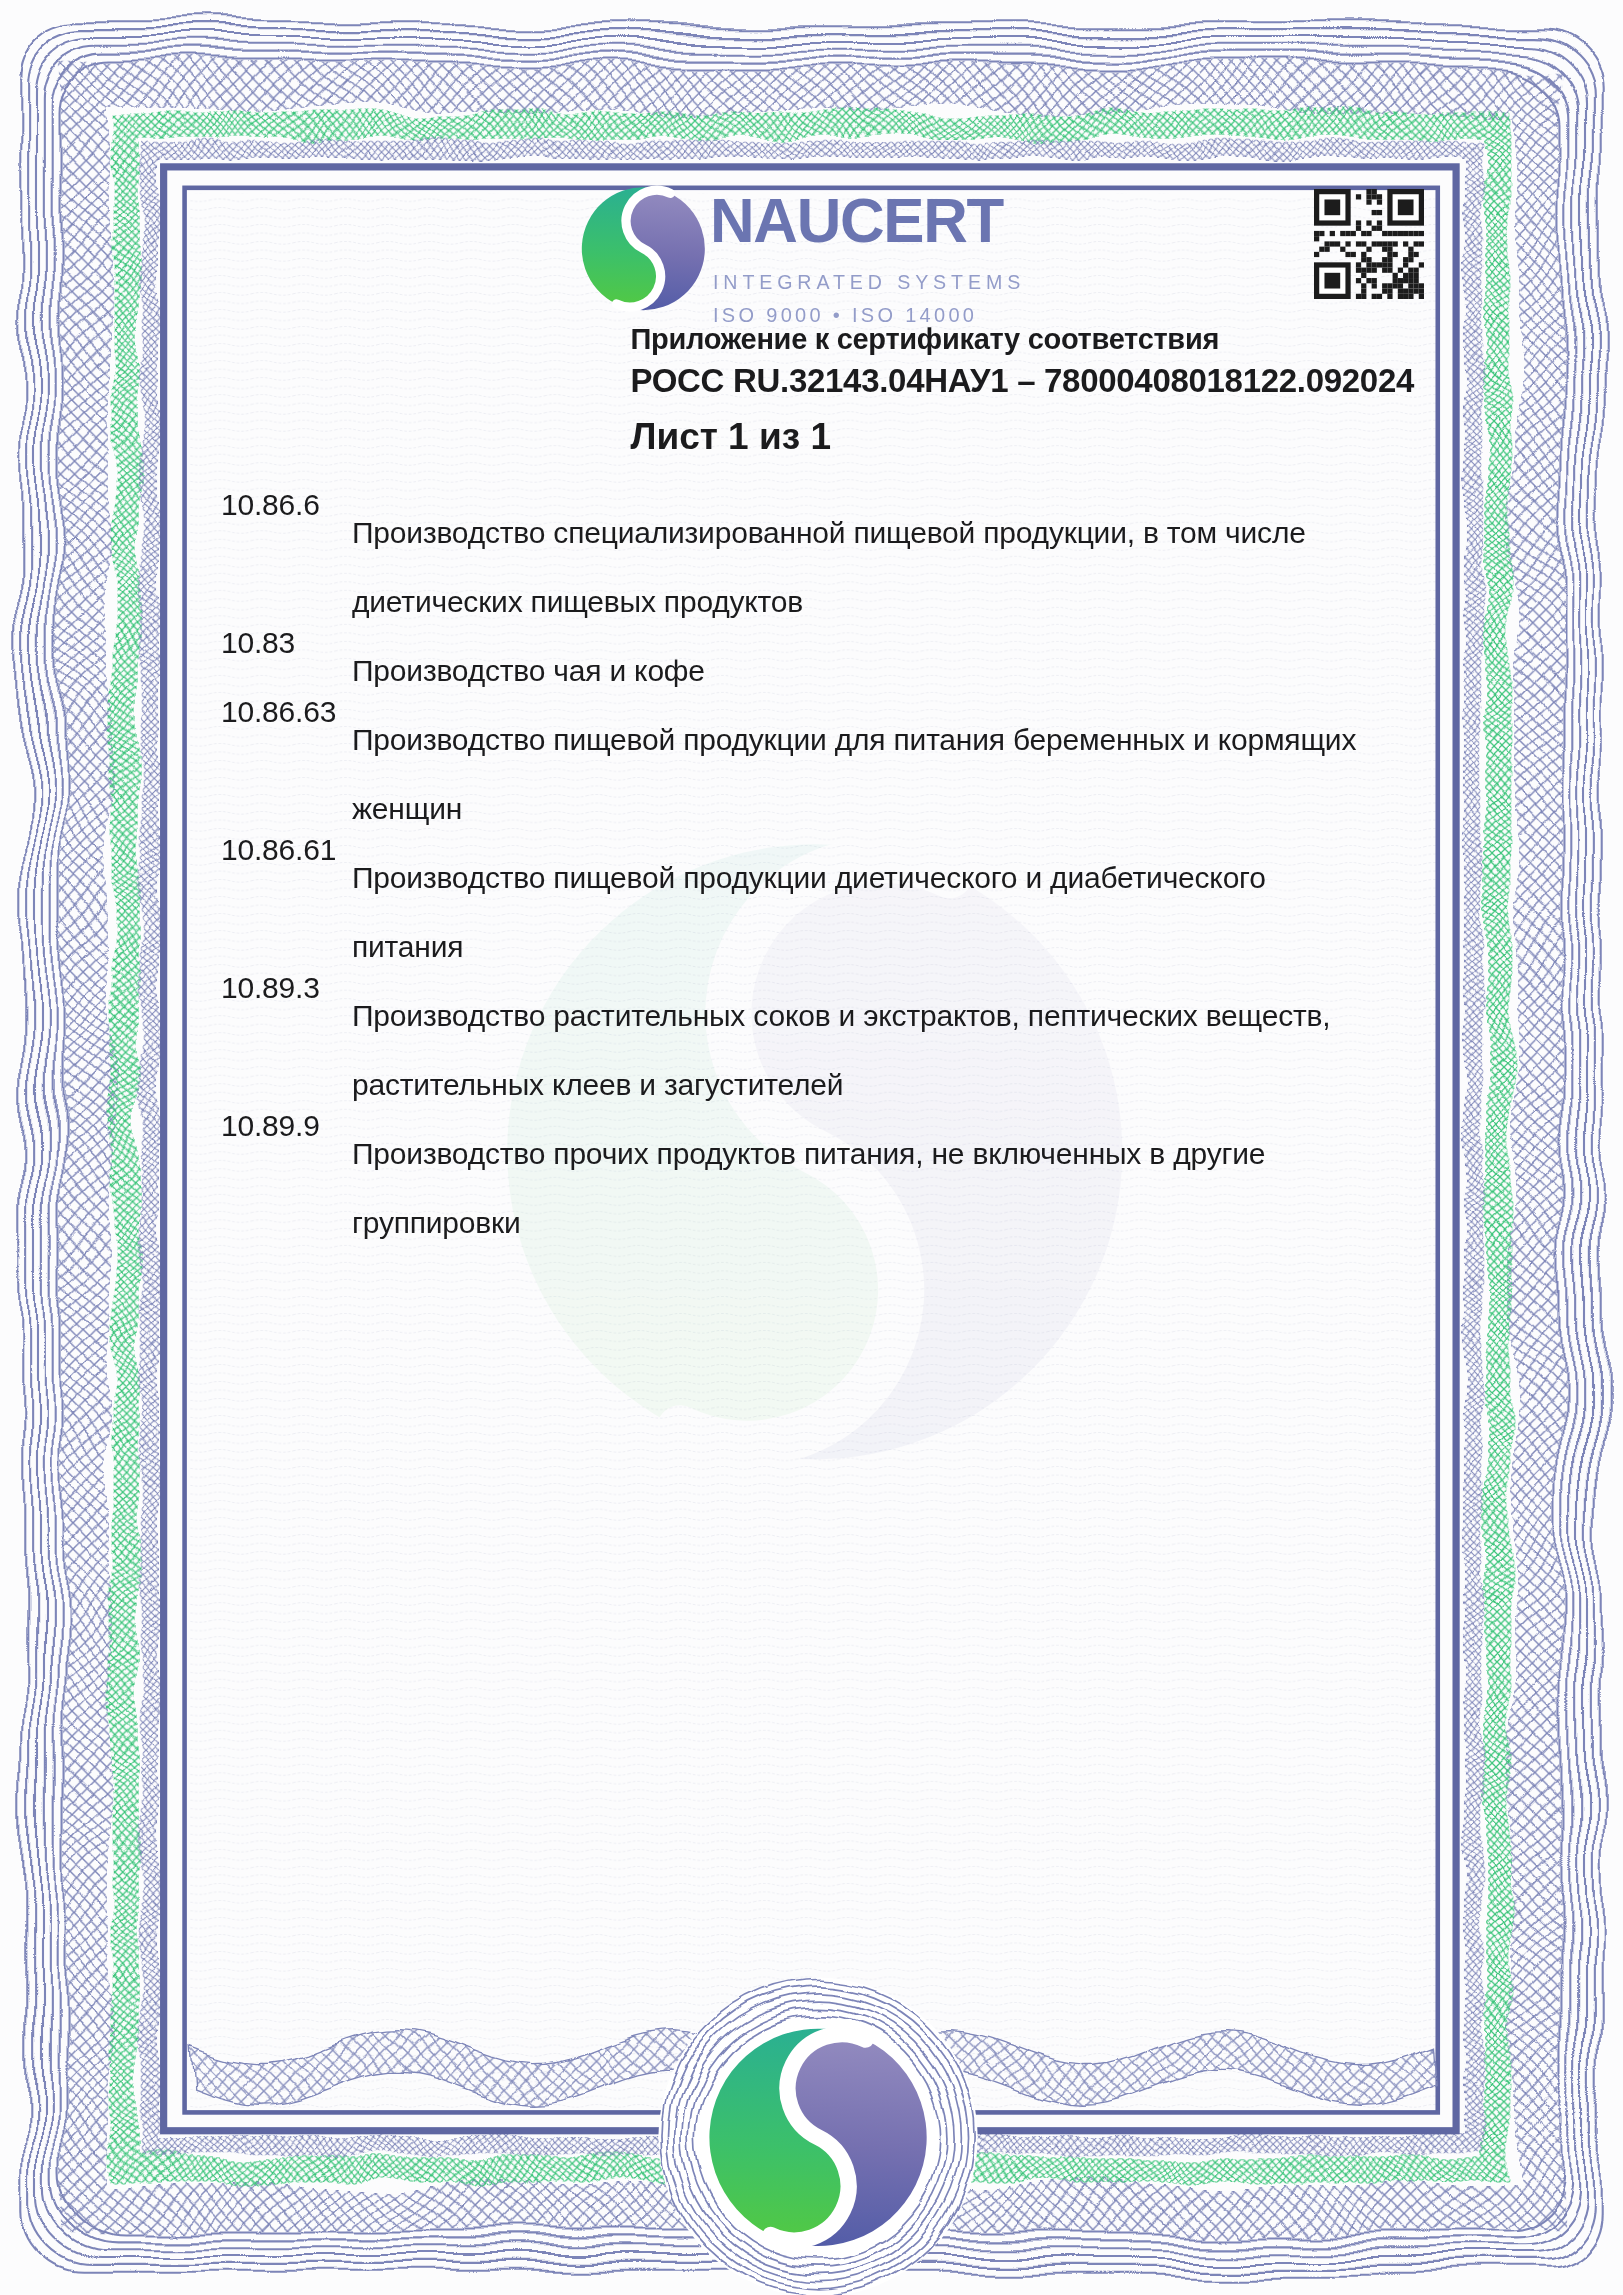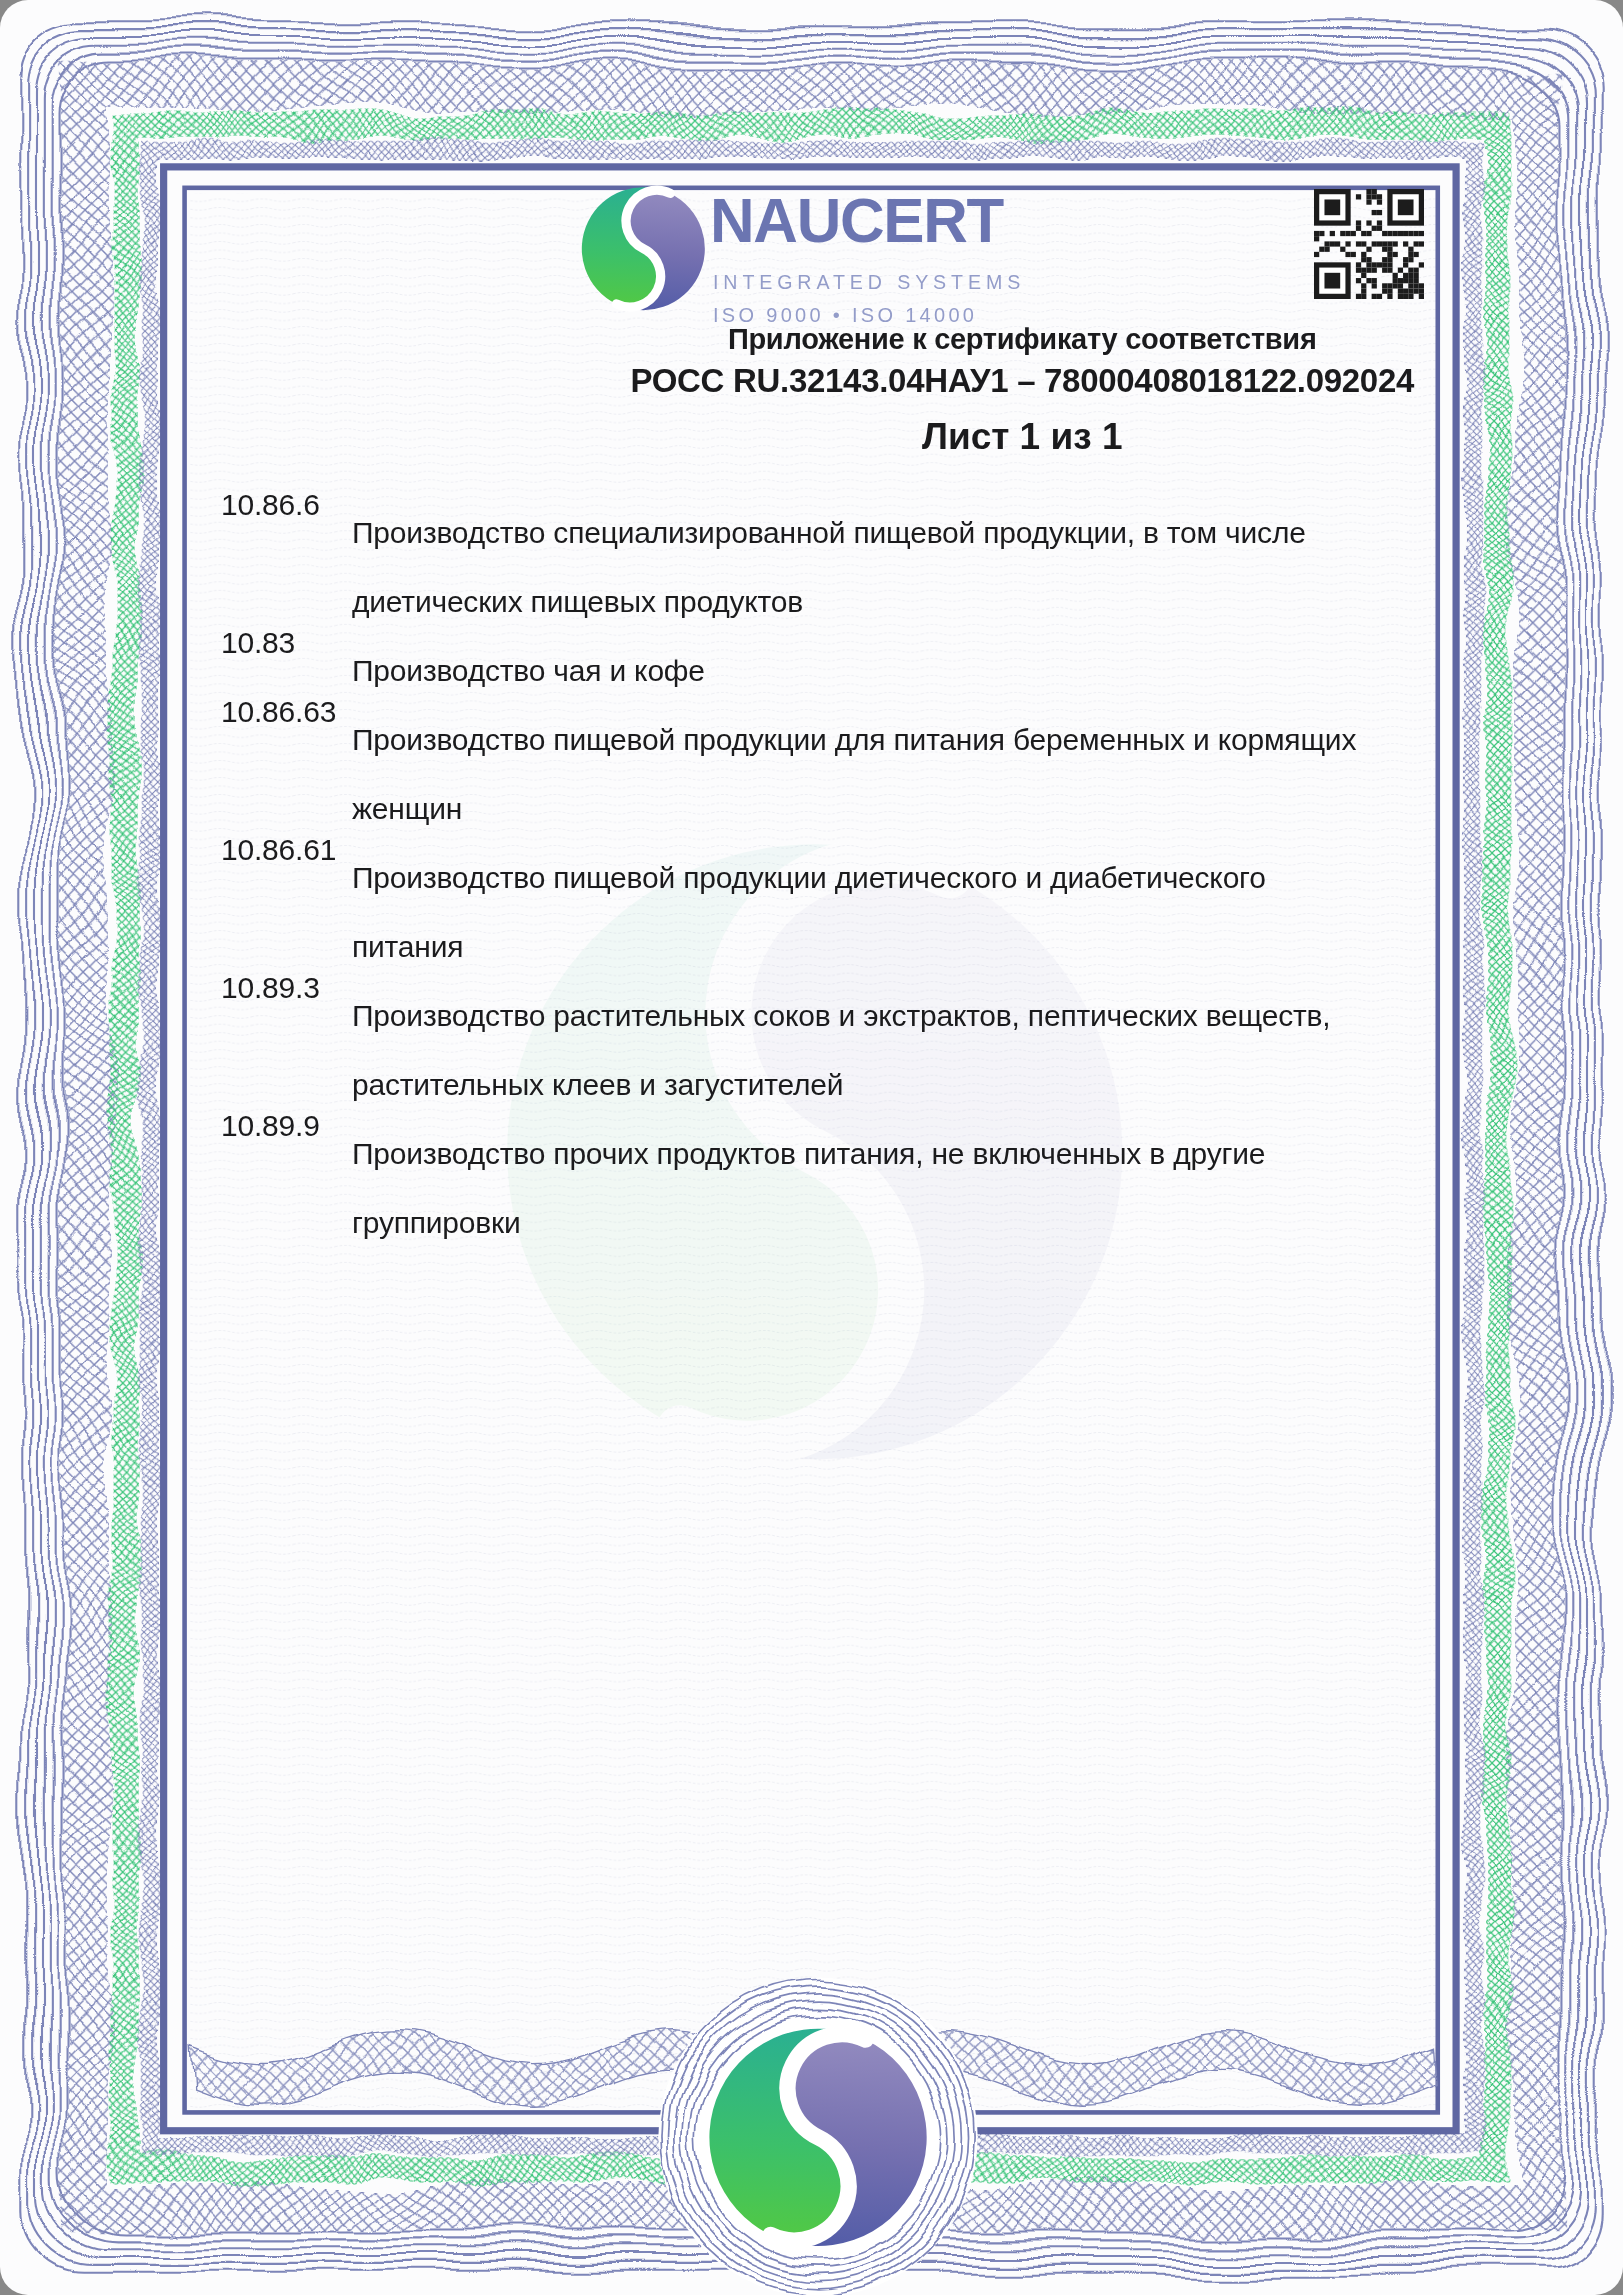--- a/index.html
+++ b/index.html
@@ -2,21 +2,20 @@
 <html lang="ru" style="font-size:10.5px"><head>
 <meta charset="utf-8">
 <style>
   html,body{margin:0;padding:0;background:#888;}
   .page{
     position:relative;
     width:1623px;height:2295px;
     background:#fcfcfd;
     overflow:hidden;
     font-family:"Liberation Sans","DejaVu Sans",sans-serif;
-    border-radius:28px;
   }
   #art{position:absolute;left:0;top:0;width:1623px;height:2295px;}
   .layer{position:absolute;}
 
   
   .logo-wordmark{
     left:710px;top:189px;
     font-size:63px;font-weight:700;letter-spacing:-1.3px;
     color:#6b75b1;line-height:1;
     transform:scaleX(.98);transform-origin:left top;
@@ -32,21 +31,21 @@
     font-size:20px;font-weight:400;letter-spacing:3.3px;
     color:#939cc9;white-space:nowrap;margin-top:8px;
   }
 
   
   .qr{left:1314px;top:189px;width:110px;height:110px;}
 
   
   .head-block{
     right:209px;top:323px;
-    text-align:center;color:#1b1b1d;margin-left:9px;
+    text-align:left;color:#1b1b1d;margin-left:9px;
   }
   .head-title{font-size:29px;font-weight:700;letter-spacing:-0.3px;margin:0 0 5.9px 0;white-space:nowrap;}
   .head-number{font-size:33px;font-weight:700;letter-spacing:-0.3px;margin:0 0 15.7px 0;white-space:nowrap;}
   .head-sheet{font-size:37px;font-weight:700;margin:0;white-space:nowrap;}
 
   
   .okved-list{
     left:221px;top:484px;width:1217px;
     color:#1b1b1d;font-size:30px;letter-spacing:-0.2px;
   }

